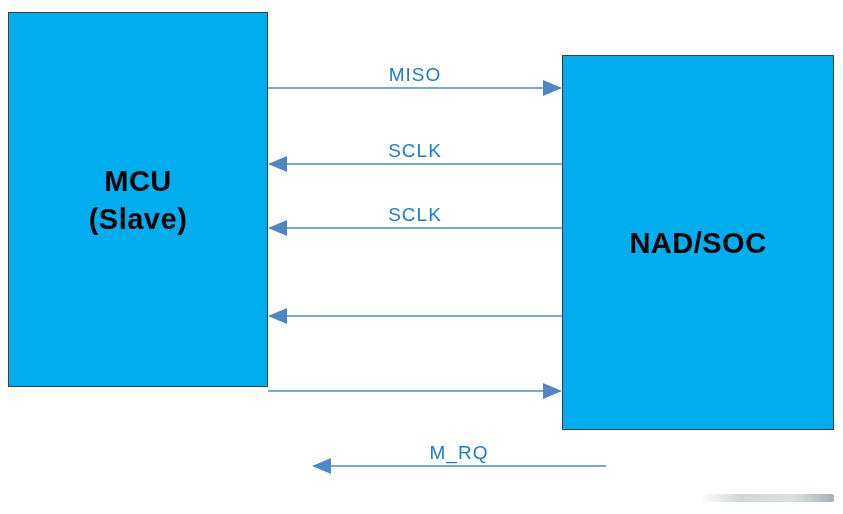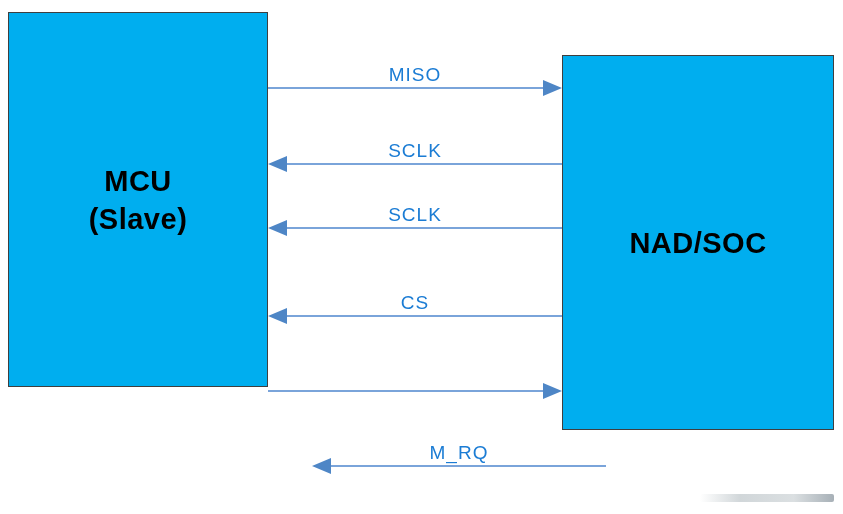--- a/index.html
+++ b/index.html
@@ -132,21 +132,20 @@
 
   <div class="signal dir-to-slave" style="top: 194px;">
     <div class="signal-label">SCLK</div>
     <div class="arrow">
       <div class="shaft"></div>
       <div class="head"></div>
     </div>
   </div>
 
   <div class="signal dir-to-slave" style="top: 282px;">
-    <div class="signal-label">CS</div>
     <div class="arrow">
       <div class="shaft"></div>
       <div class="head"></div>
     </div>
   </div>
 
   <div class="signal dir-to-master" style="top: 357px;">
     <div class="arrow">
       <div class="shaft"></div>
       <div class="head"></div>

